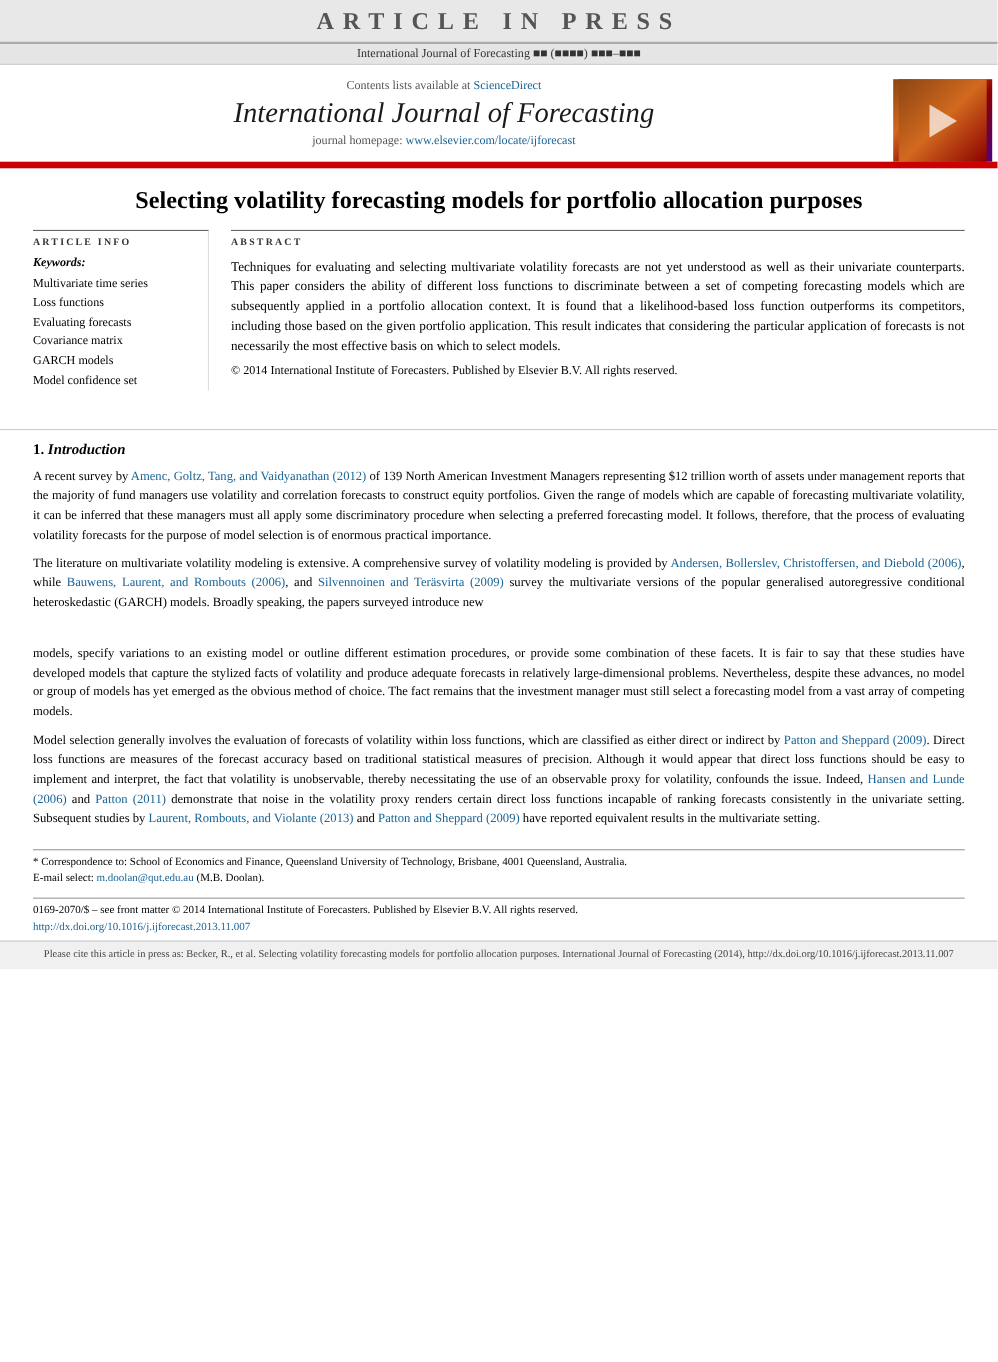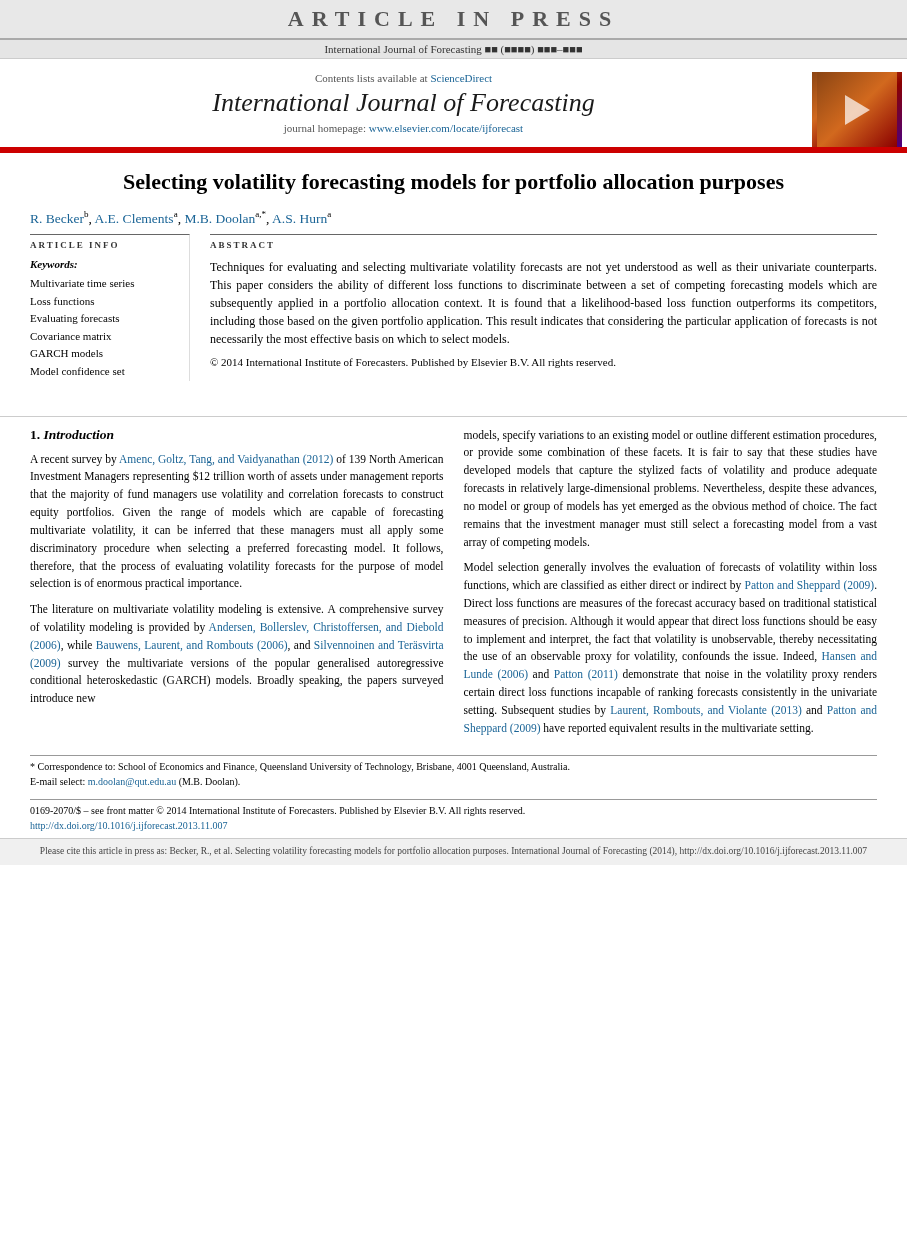--- a/index.html
+++ b/index.html
@@ -221,20 +221,21 @@
       border: none;
       border-top: 1px solid #ccc;
       margin: 10px 0;
     }
 
     
     .two-col {
       display: flex;
       gap: 20px;
       padding: 0 30px;
+      flex-direction: column;
     }
     .col-left {
       flex: 1;
     }
     .col-right {
       flex: 1;
     }
 
     
     .section-heading {
@@ -324,26 +325,20 @@
     </div>
   </div>
 </div>
 
 <div class="red-line"></div>
 
 <div class="main-content">
 
   <h1 class="paper-title">Selecting volatility forecasting models for portfolio allocation purposes</h1>
 
-  <div class="authors">
-    <a href="#" class="author-link">R. Becker</a><sup class="superscript">b</sup>,
-    <a href="#" class="author-link">A.E. Clements</a><sup class="superscript">a</sup>,
-    <a href="#" class="author-link">M.B. Doolan</a><sup class="superscript">a,*</sup>,
-    <a href="#" class="author-link">A.S. Hurn</a><sup class="superscript">a</sup>
-  </div>
 
 
   <div class="article-body">
 
     <div class="article-info">
       <div class="article-info-title">ARTICLE INFO</div>
       <div class="keywords-title">Keywords:</div>
       <div>
         <div class="keyword-item">Multivariate time series</div>
         <div class="keyword-item">Loss functions</div>

